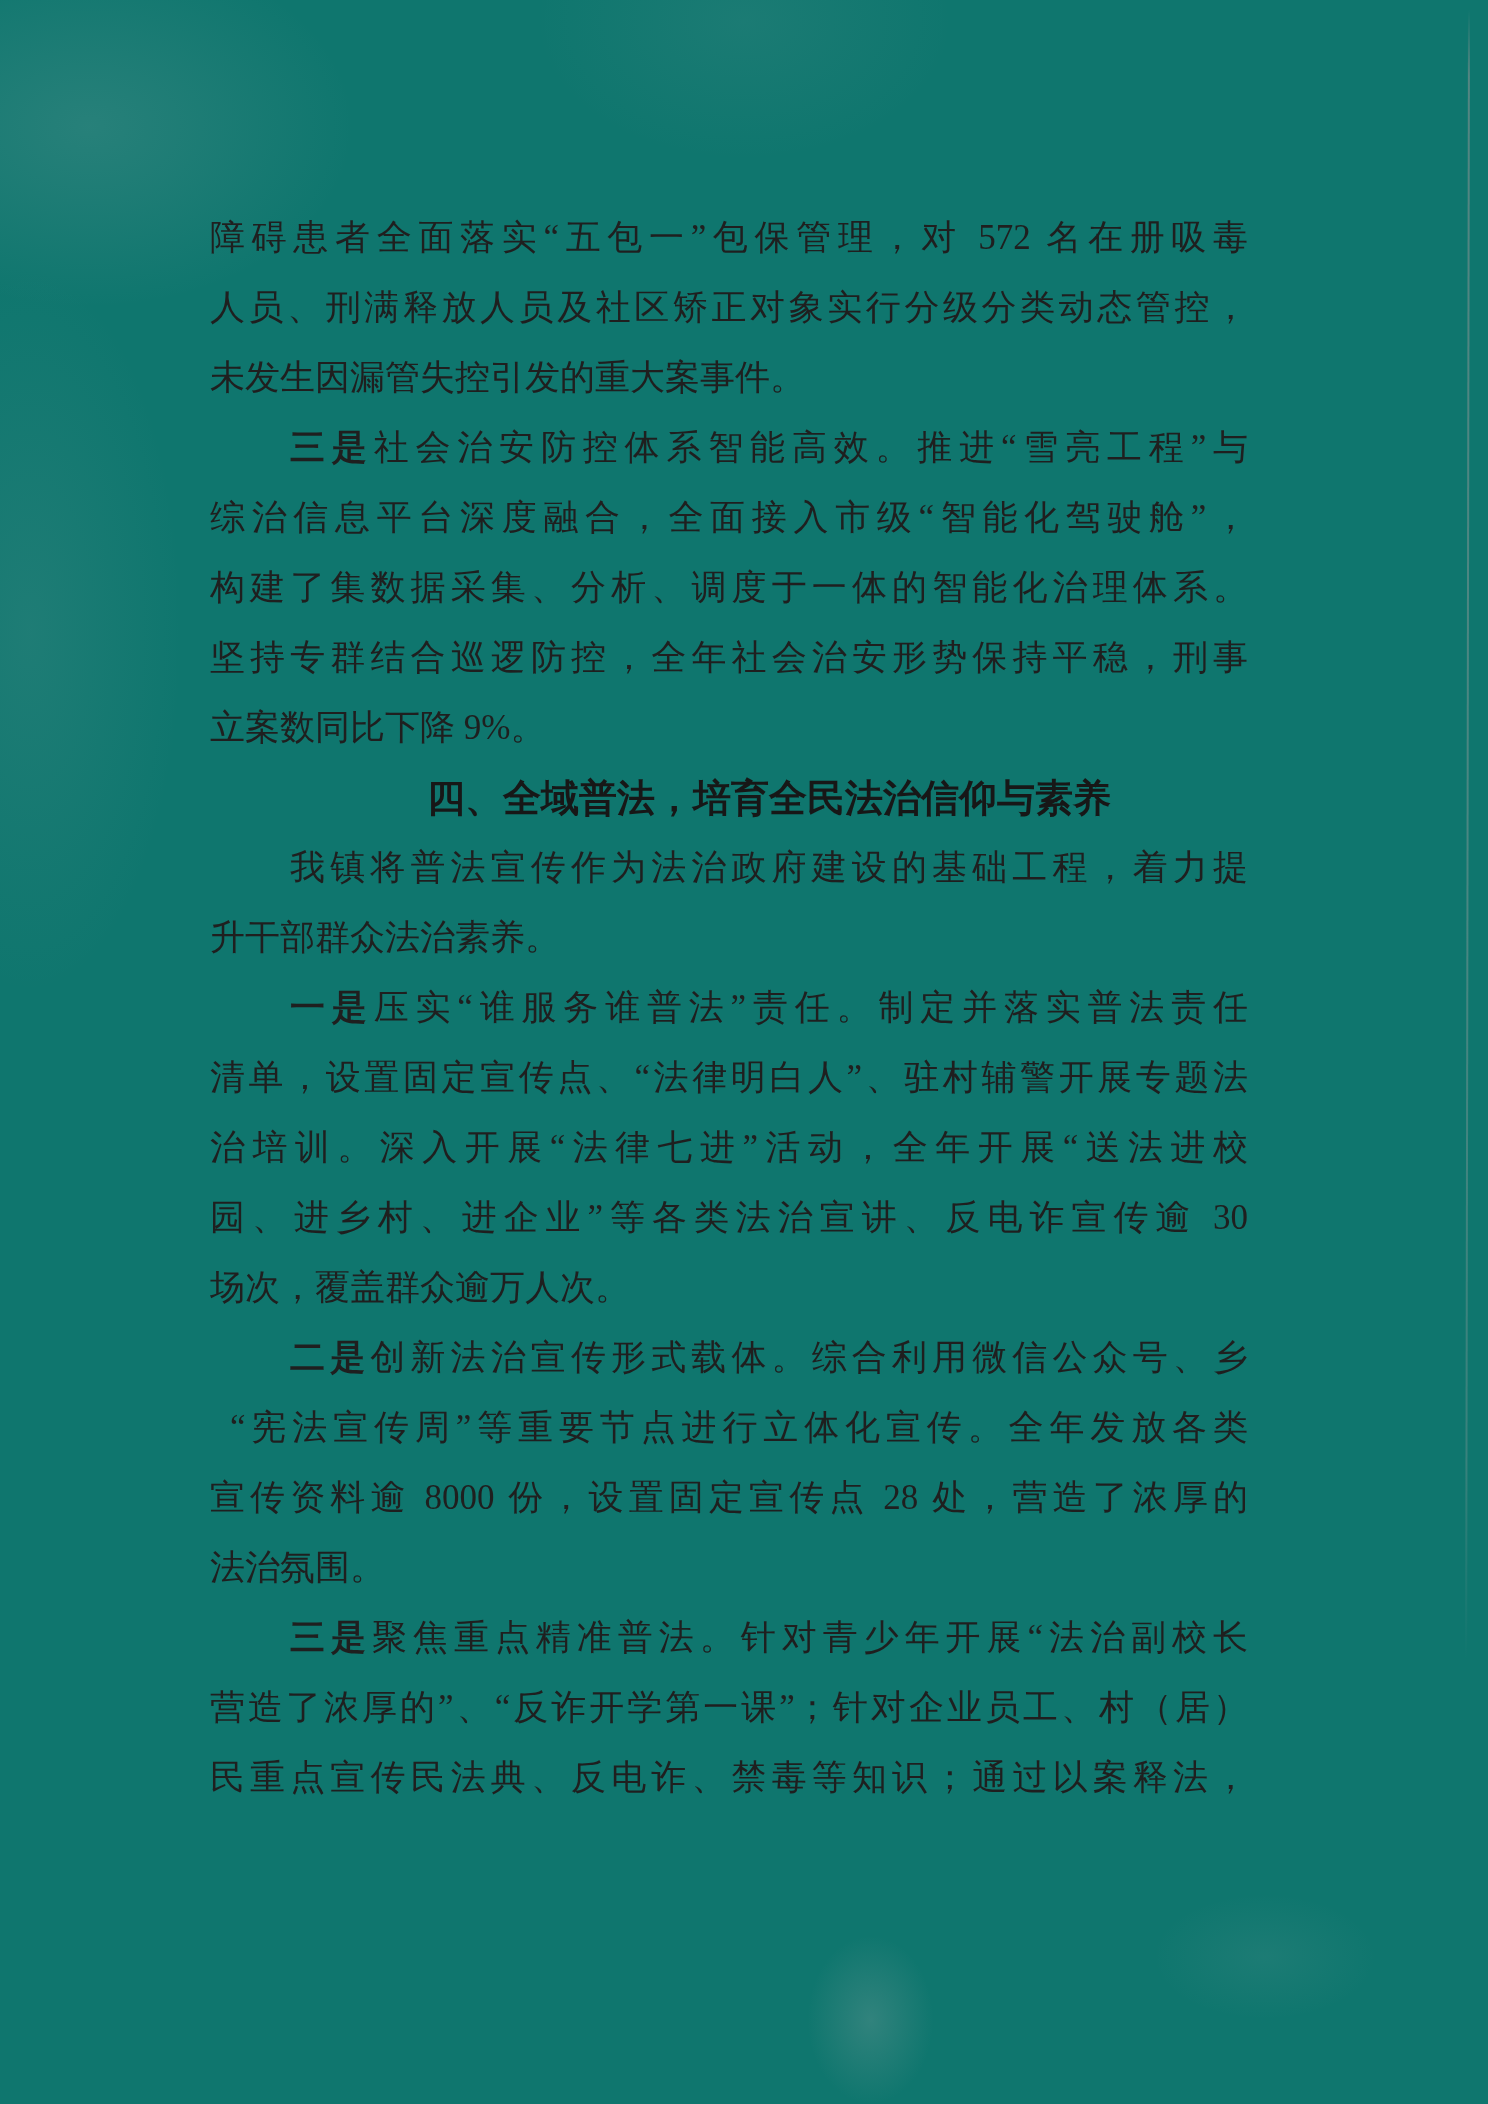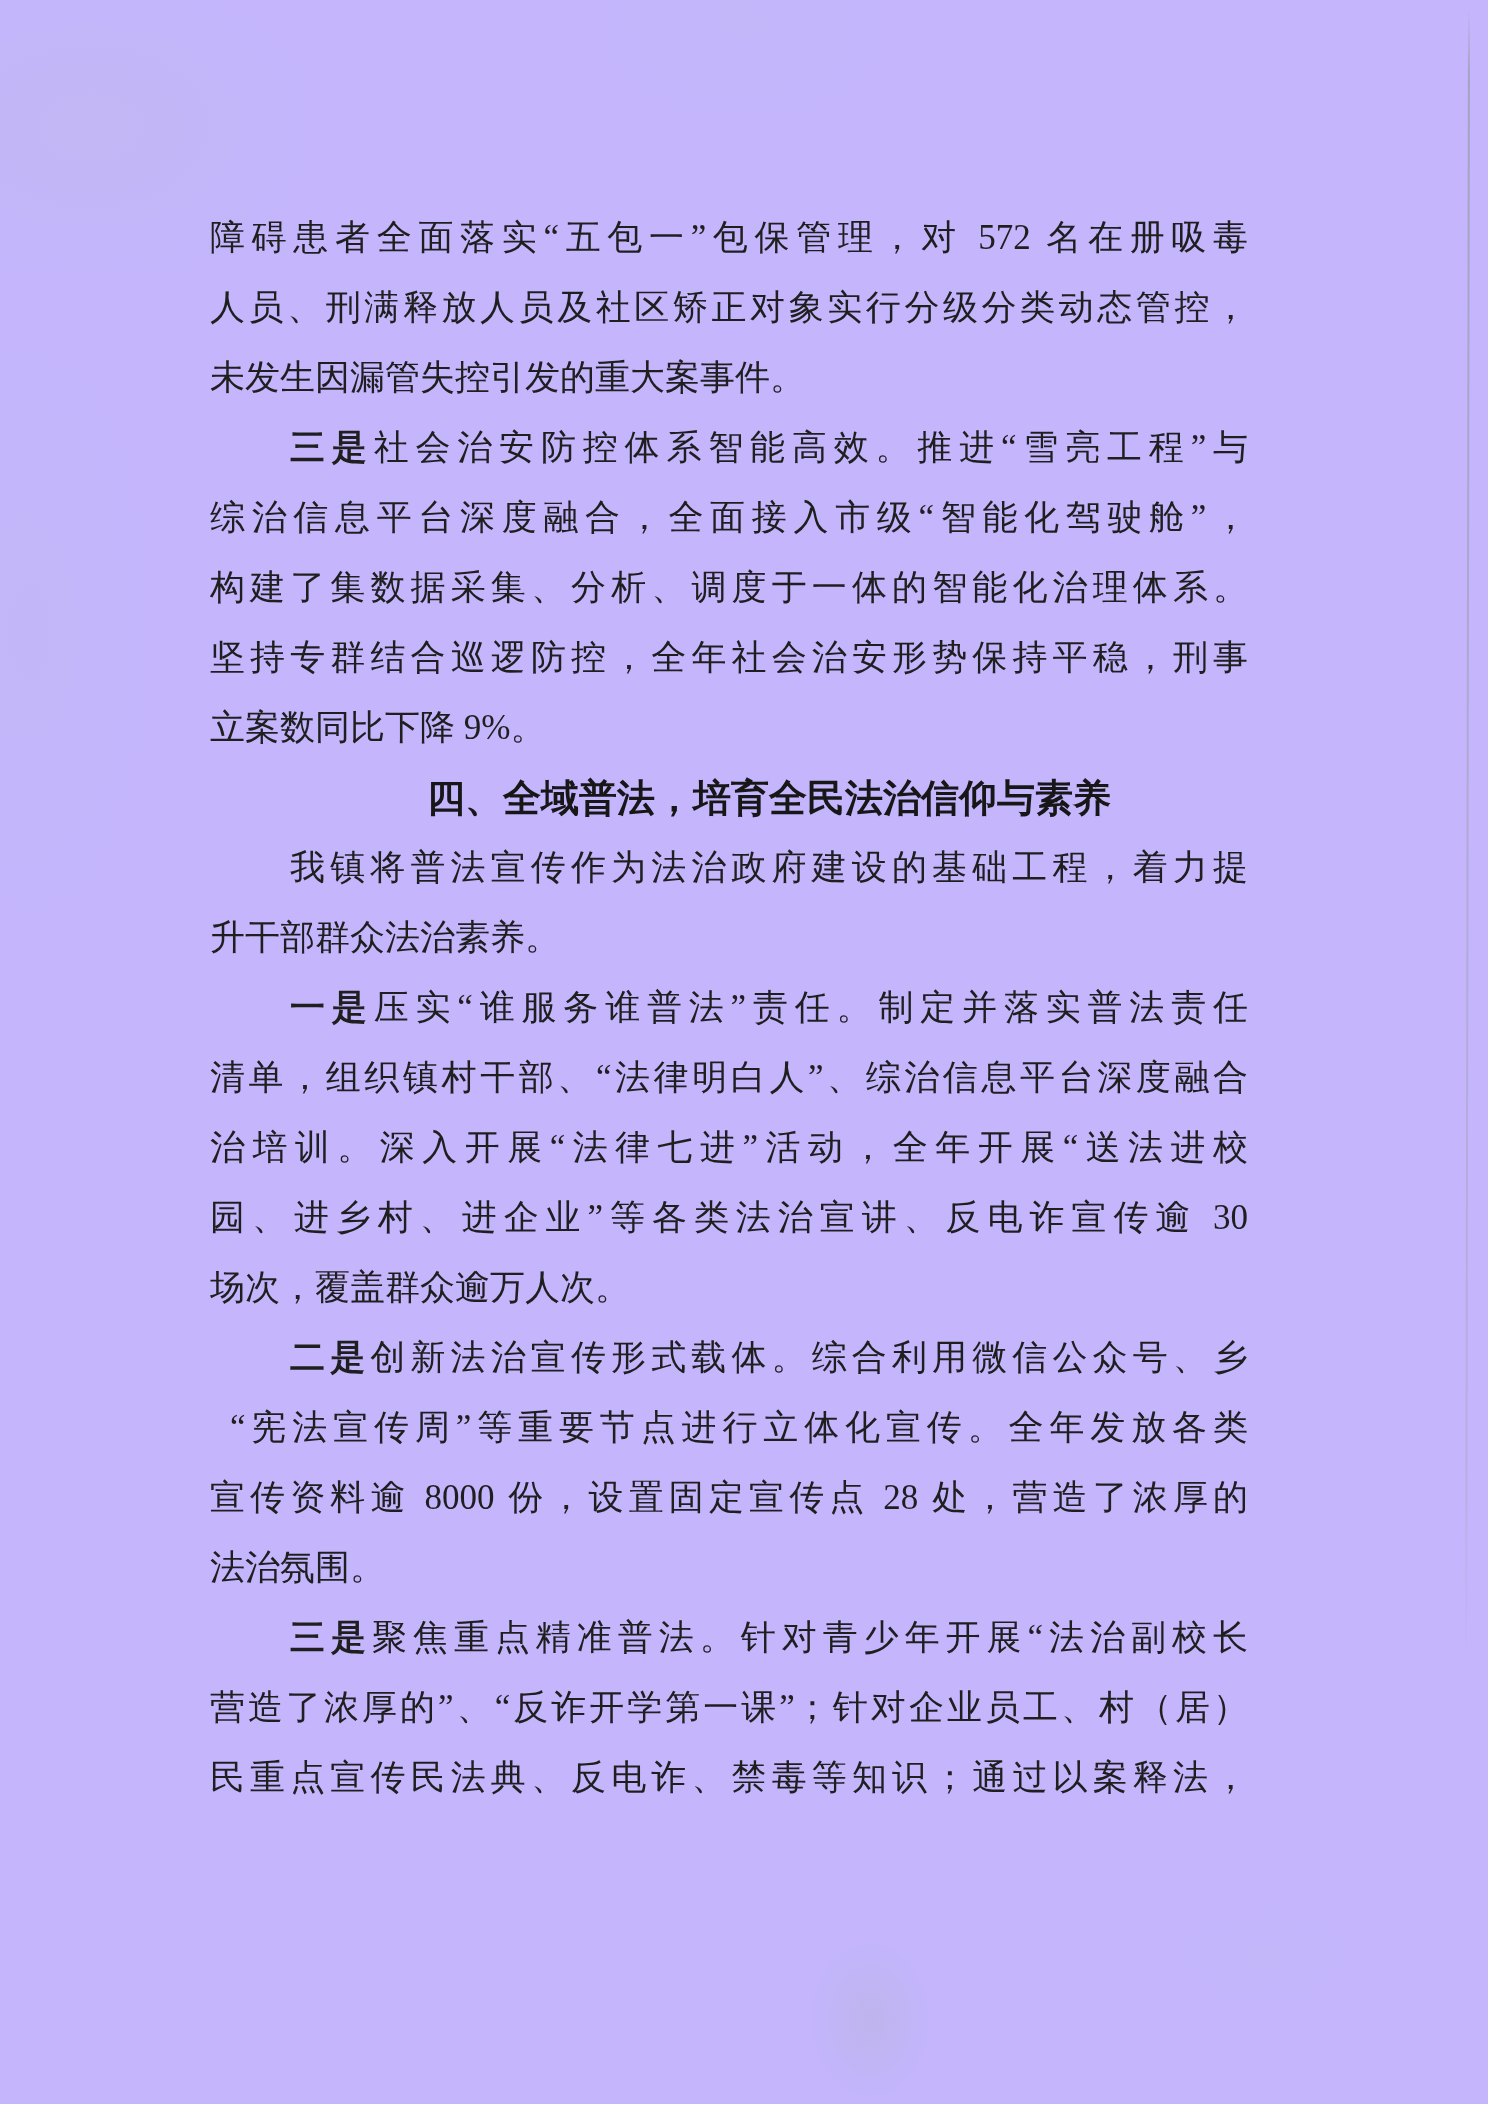--- a/index.html
+++ b/index.html
@@ -1,20 +1,20 @@
 <!DOCTYPE html>
 <html><head>
 <meta charset="utf-8">
 <style>
   html,body{margin:0;padding:0;background:#e9e9e9;}
   .page{
     position:relative;
     width:1488px;height:2104px;
     margin:0 auto;
-    background:#c4b5fd;
+    background:#0f766e;
     overflow:hidden;
     font-family:"Liberation Serif","DejaVu Serif",serif;
   }
   
   .page::before{
     content:'';
     position:absolute;inset:0;
     background:
       radial-gradient(ellipse 380px 260px at 6% 6%, rgba(186,192,192,0.14), transparent 70%),
       radial-gradient(ellipse 220px 520px at 2% 30%, rgba(186,192,192,0.09), transparent 70%),
@@ -77,21 +77,21 @@
       <div class="line">未发生因漏管失控引发的重大案事件。</div>
       <div class="line justify indent"><b class="lead">三是</b>社会治安防控体系智能高效。推进“雪亮工程”与</div>
       <div class="line justify">综治信息平台深度融合，全面接入市级“智能化驾驶舱”，</div>
       <div class="line justify">构建了集数据采集、分析、调度于一体的智能化治理体系。</div>
       <div class="line justify">坚持专群结合巡逻防控，全年社会治安形势保持平稳，刑事</div>
       <div class="line">立案数同比下降 9%。</div>
       <div class="line indent heading">四、全域普法，培育全民法治信仰与素养</div>
       <div class="line justify indent">我镇将普法宣传作为法治政府建设的基础工程，着力提</div>
       <div class="line">升干部群众法治素养。</div>
       <div class="line justify indent"><b class="lead">一是</b>压实“谁服务谁普法”责任。制定并落实普法责任</div>
-      <div class="line justify">清单，组织镇村干部、“法律明白人”、综治信息平台深度融合</div>
+      <div class="line justify">清单，设置固定宣传点、“法律明白人”、驻村辅警开展专题法</div>
       <div class="line justify">治培训。深入开展“法律七进”活动，全年开展“送法进校</div>
       <div class="line justify">园、进乡村、进企业”等各类法治宣讲、反电诈宣传逾 30</div>
       <div class="line">场次，覆盖群众逾万人次。</div>
       <div class="line justify indent"><b class="lead">二是</b>创新法治宣传形式载体。综合利用微信公众号、乡</div>
       <div class="line justify qoff">“宪法宣传周”等重要节点进行立体化宣传。全年发放各类</div>
       <div class="line justify">宣传资料逾 8000 份，设置固定宣传点 28 处，营造了浓厚的</div>
       <div class="line">法治氛围。</div>
       <div class="line justify indent"><b class="lead">三是</b>聚焦重点精准普法。针对青少年开展“法治副校长</div>
       <div class="line justify">营造了浓厚的”、“反诈开学第一课”；针对企业员工、村（居）</div>
       <div class="line justify">民重点宣传民法典、反电诈、禁毒等知识；通过以案释法，</div>

